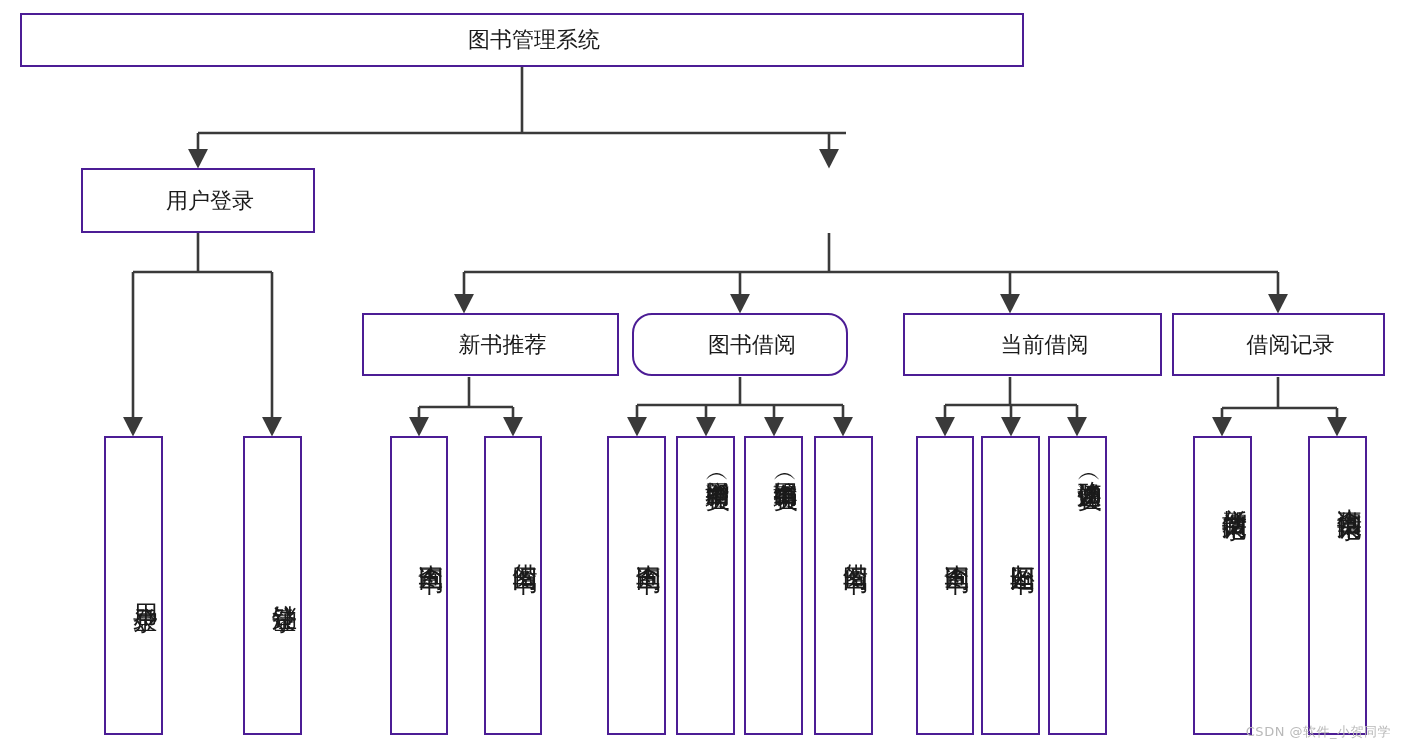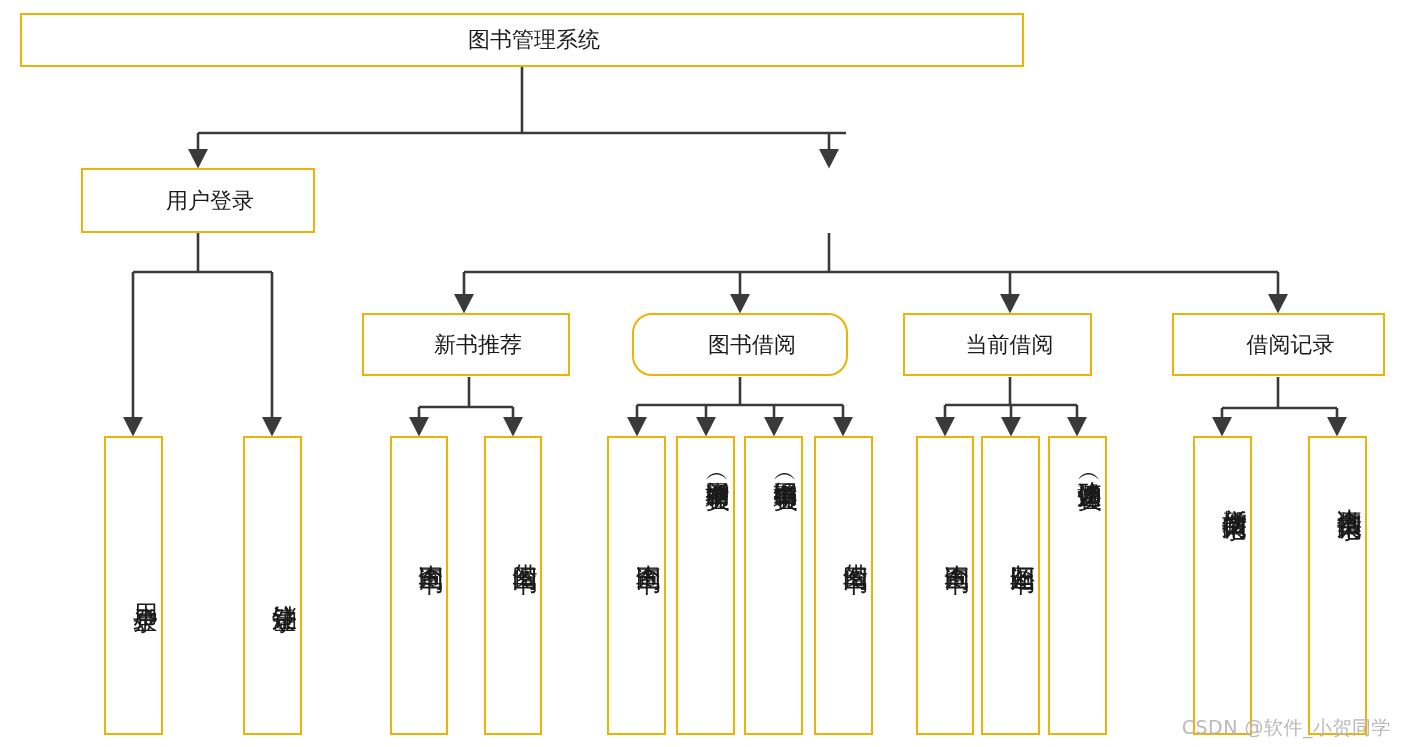--- a/index.html
+++ b/index.html
@@ -23,21 +23,21 @@
     position: absolute;
     left: 0;
     top: 0;
     width: 1405px;
     height: 747px;
   }
   .node {
     position: absolute;
     box-sizing: border-box;
     background: #ffffff;
-    border: 2px solid #eab308;
+    border: 2px solid #4c1d95;
     display: flex;
     align-items: center;
     justify-content: center;
     color: #1a1a1a;
     padding-left: 24px;
   }
   .node .lbl {
     display: block;
     text-align: center;
     line-height: 1.16;
@@ -72,21 +72,21 @@
   .node.vert.mid5 .lbl {
     padding-top: 44px;
   }
   .node.vert.mid6 .lbl {
     padding-top: 18px;
   }
   #watermark {
     position: absolute;
     right: 14px;
     bottom: 6px;
-    font-size: 19px;
+    font-size: 13px;
     color: #b9b9b9;
     white-space: nowrap;
     letter-spacing: 0.5px;
     pointer-events: none;
   }
 </style>
 </head>
 <body>
 
 <div id="diagram-root">
@@ -142,27 +142,27 @@
   </svg>
 
   <div class="node horiz" style="left:20px; top:13px; width:1004px; height:54px;">
     <span class="lbl">图书管理系统</span>
   </div>
 
   <div class="node horiz" style="left:81px; top:168px; width:234px; height:65px;">
     <span class="lbl">用户登录</span>
   </div>
 
-  <div class="node horiz" style="left:362px; top:313px; width:208px; height:63px;">
+  <div class="node horiz" style="left:362px; top:313px; width:257px; height:63px;">
     <span class="lbl">新书推荐</span>
   </div>
   <div class="node horiz" style="left:632px; top:313px; width:216px; height:63px;border-radius:20px;">
     <span class="lbl">图书借阅</span>
   </div>
-  <div class="node horiz" style="left:903px; top:313px; width:189px; height:63px;">
+  <div class="node horiz" style="left:903px; top:313px; width:259px; height:63px;">
     <span class="lbl">当前借阅</span>
   </div>
   <div class="node horiz" style="left:1172px; top:313px; width:213px; height:63px;font-family:Liberation Serif, serif;">
     <span class="lbl">借阅记录</span>
   </div>
 
   <div class="node vert mid4" style="left:104px; top:436px; width:59px; height:299px;">
     <span class="lbl">用户登录</span>
   </div>
   <div class="node vert mid4" style="left:243px; top:436px; width:59px; height:299px;">

